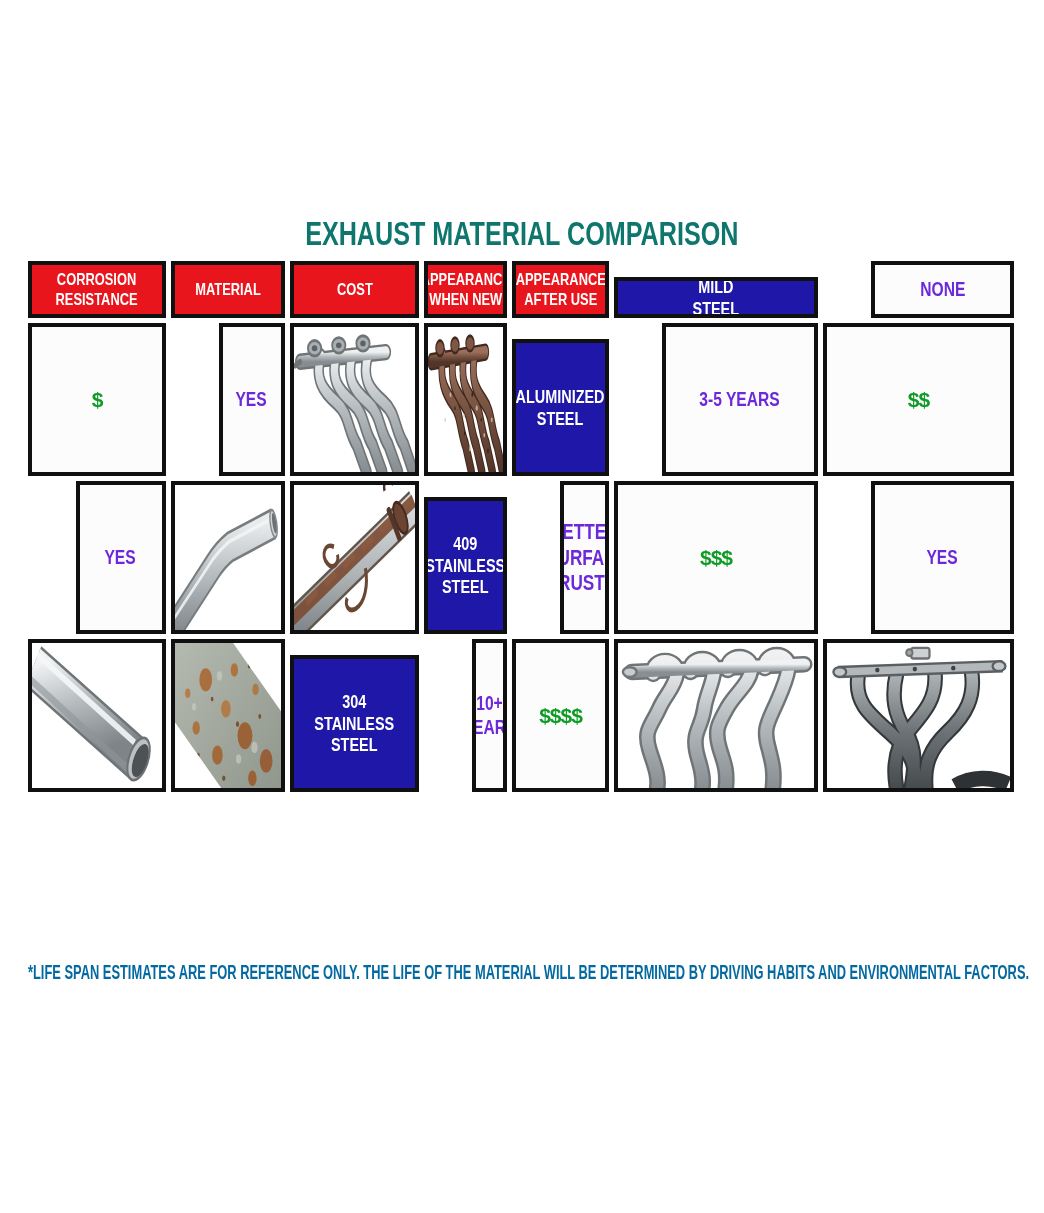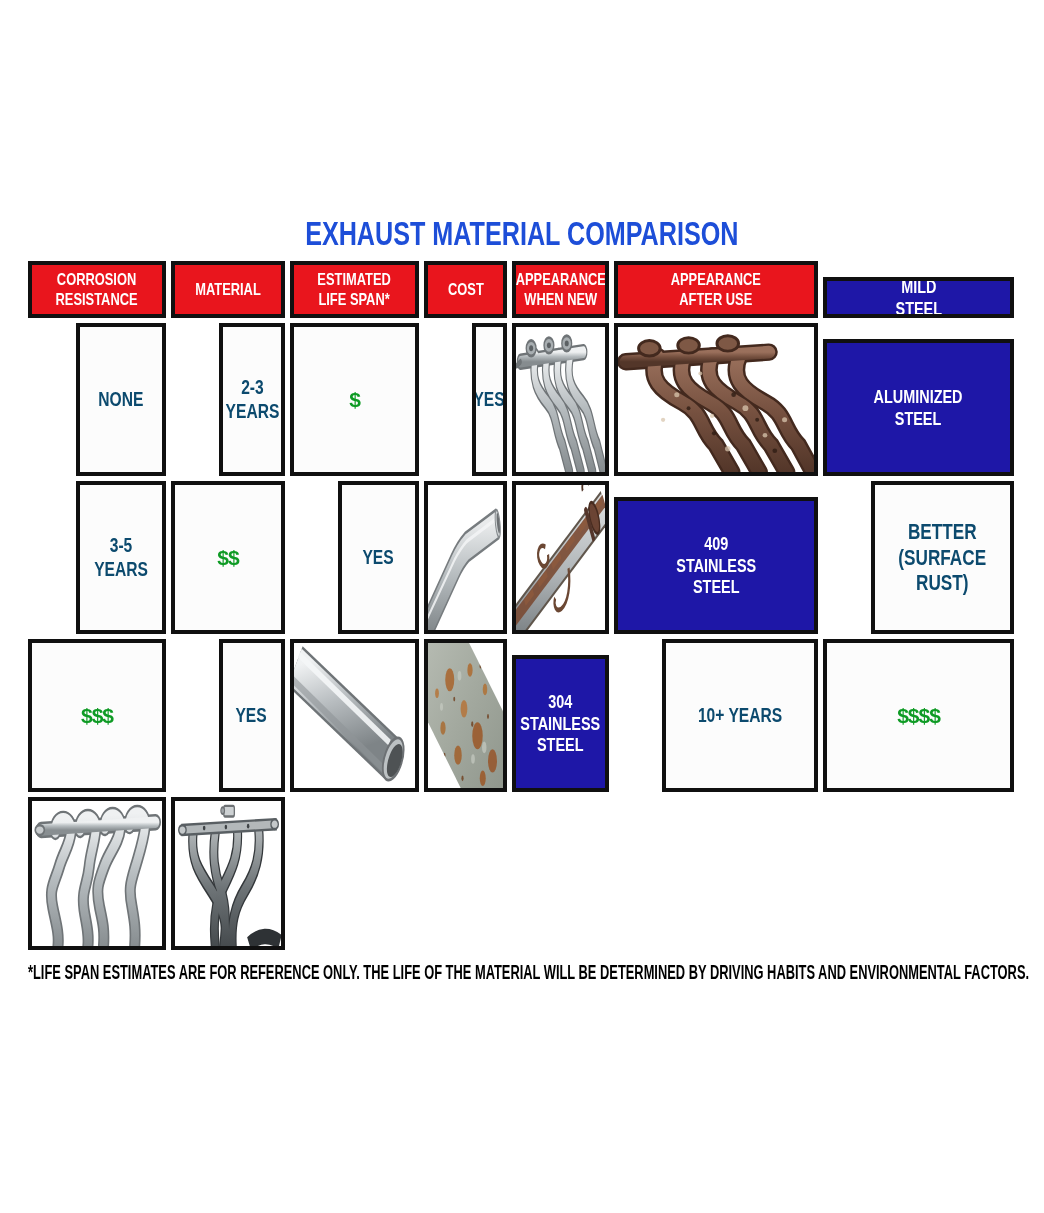--- a/index.html
+++ b/index.html
@@ -5,94 +5,87 @@
   html,body { margin:0; padding:0; }
   body {
     width:1044px; height:1213px; background:#ffffff;
     font-family:"Liberation Sans", sans-serif;
     -webkit-font-smoothing:antialiased;
   }
   .page { position:relative; width:1044px; height:1213px; overflow:hidden; background:#ffffff; }
 
   .title {
     position:absolute; top:216px; left:0; width:100%;
-    text-align:center; margin:0; color:#1d4ed8;
+    text-align:center; margin:0; color:#0f766e;
     font-size:34px; font-weight:700; line-height:1.05;
   }
   .cx  { display:inline-block; transform:scaleX(.78); transform-origin:center; white-space:pre-line; line-height:1.16; }
   .cxt { display:inline-block; transform:scaleX(.74); transform-origin:center; white-space:nowrap; }
   .cxl { display:inline-block; transform:scaleX(.66); transform-origin:0 50%; white-space:nowrap; }
 
   .tbl {
     position:absolute; left:28px; top:261px;
     display:grid;
     grid-template-columns:138px 114px 129px 83px 97px 204px 191px;
     grid-template-rows:57px 153px 153px 153px 153px;
     gap:5px;
   }
   .cell {
     box-sizing:border-box; border:4px solid #101010; background:#fcfcfc;
     display:flex; align-items:center; justify-content:center;
     text-align:center; overflow:hidden; position:relative;
   }
   .th   { background:#e9151d; color:#ffffff; font-weight:700; font-size:16.5px; }
   .mat  { background:#1e17a7; color:#ffffff; font-weight:700; font-size:18.5px;margin-top:16px; }
-  .val  { color:#0c4a6e; font-weight:700; font-size:20px;margin-left:48px; }
+  .val  { color:#6d28d9; font-weight:700; font-size:20px;margin-left:48px; }
   .val.small { font-size:22px; }
   .cost { color:#0f9b25; font-weight:700; font-size:21px; letter-spacing:-1px; }
   .photo{ background:#ffffff; padding:0; }
   .photo svg { display:block; width:100%; height:100%; }
   .mk { font-size:11px; position:relative; top:-8px; margin-left:1px; }
 
   .notes {
     position:absolute; left:28px; top:957px; width:990px;
-    color:#000000; font-weight:700; font-size:19.5px; line-height:31px;
+    color:#0369a1; font-weight:700; font-size:19.5px; line-height:31px;
   }
 </style>
 </head>
 <body>
 
 <div class="page">
 
   <h1 class="title"><span class="cxt">EXHAUST MATERIAL COMPARISON</span></h1>
 
   <div class="tbl">
 
     <div class="cell th">
         <span class="cx">CORROSION
 RESISTANCE</span>
       </div>
     <div class="cell th">
         <span class="cx">MATERIAL</span>
       </div>
     <div class="cell th">
-        <span class="cx">ESTIMATED
-LIFE SPAN*</span>
-      </div>
-    <div class="cell th">
         <span class="cx">COST</span>
       </div>
     <div class="cell th">
         <span class="cx">APPEARANCE
 WHEN NEW</span>
       </div>
     <div class="cell th">
         <span class="cx">APPEARANCE
 AFTER USE</span>
       </div>
 
     <div class="cell mat">
         <span class="cx">MILD
 STEEL</span>
       </div>
     <div class="cell val">
         <span class="cx">NONE</span>
-      </div>
-    <div class="cell val">
-        <span class="cx">2-3 YEARS</span>
       </div>
     <div class="cell cost">
         <span>$</span>
       </div>
     <div class="cell val">
         <span class="cx">YES</span>
         <span class="mk"></span>
       </div>
     <div class="cell photo" title="shiny silver long-tube exhaust headers">
       <svg viewBox="0 0 200 150" preserveAspectRatio="none">

